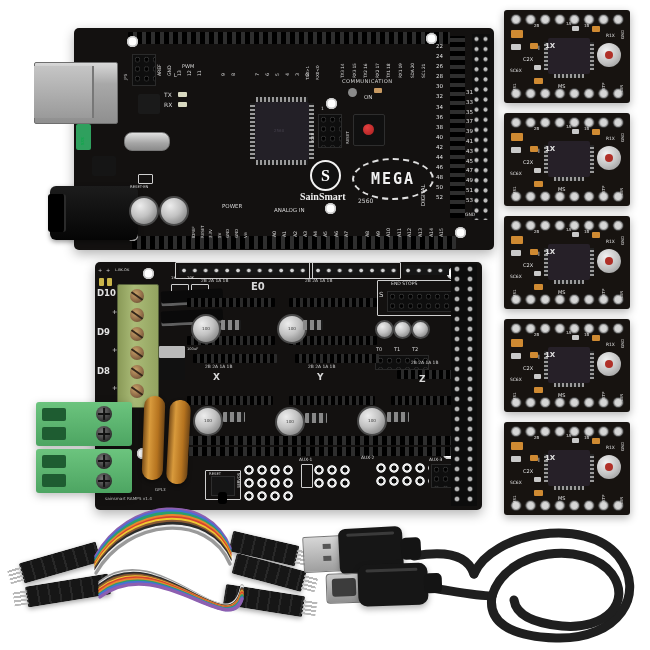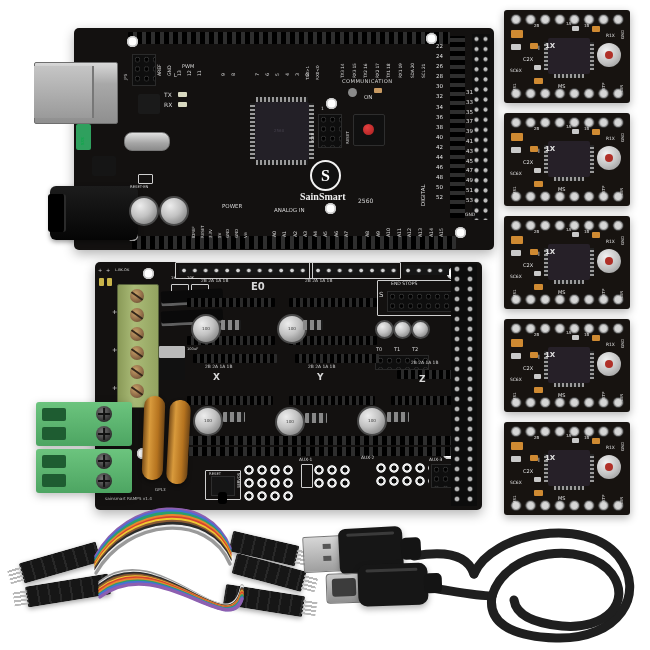--- a/index.html
+++ b/index.html
@@ -170,20 +170,23 @@
     <i style="left:289px;top:96px;width:11px;height:11px;border-radius:50%;background:radial-gradient(circle at 38% 32%,#e34040,#a81f1f)"></i>
     <span class="t v" style="left:272px;top:88px;height:28px;font-size:4px">RESET</span>
     <i style="left:274px;top:60px;width:9px;height:9px;border-radius:50%;background:#8a8a8a"></i>
     <span class="t" style="left:290px;top:67px;font-size:5.5px">ON</span>
     <i style="left:300px;top:60px;width:8px;height:5px;background:#c89a62;border-radius:1px"></i>
 
     <div class="slogo" style="left:236px;top:132px;width:27px;height:27px">
       <span style="color:#fff;font-size:16px;font-weight:bold;font-family:'Liberation Serif',serif">S</span>
     </div>
     <span class="t" style="left:226px;top:164px;font-size:10px;font-weight:bold;font-family:'Liberation Serif',serif;color:#f0f0f0">SainSmart</span>
+    <div class="oval" style="left:278px;top:130px;width:78px;height:38px">
+      <span style="color:#f0f0f0;font-size:15px;font-weight:bold;font-family:'DejaVu Sans Mono',monospace;letter-spacing:2px">MEGA</span>
+    </div>
     <span class="t" style="left:284px;top:170px;font-size:6px">2560</span>
     <span class="t v" style="left:347px;top:128px;height:50px;font-size:5.5px">DIGITAL</span>
 
     <i class="wbox" style="left:64px;top:146px;width:13px;height:8px"></i>
     <span class="t" style="left:56px;top:157px;font-size:3.8px">RESET-EN</span>
     <div class="cap" style="left:55px;top:168px;width:26px;height:26px"></div>
     <div class="cap" style="left:85px;top:168px;width:26px;height:26px"></div>
 
     <span class="t" style="left:148px;top:176px;font-size:5.5px">POWER</span>
     <div class="lblrow" style="left:118px;top:182px">
@@ -270,20 +273,25 @@
     <span class="t" style="left:20px;top:7px;font-size:3.6px">L.BK.OK</span>
     <i style="left:4px;top:16px;width:5px;height:8px;background:#c9b44a;border-radius:1px"></i>
     <i style="left:12px;top:16px;width:5px;height:8px;background:#c9b44a;border-radius:1px"></i>
     <div class="hrow" style="left:76px;top:14px">
         <span style="font-size:3.8px;width:16px">1K</span>
         <span style="font-size:3.8px;width:16px">10K</span>
       </div>
     <i class="wbox" style="left:76px;top:22px;width:16px;height:6px"></i>
     <i class="wbox" style="left:96px;top:22px;width:16px;height:6px"></i>
 
+    <div class="pncol" style="left:2px;top:27px">
+        <span style="height:39px;font-size:8.5px;font-weight:bold;width:18px">D10</span>
+        <span style="height:39px;font-size:8.5px;font-weight:bold;width:18px">D9</span>
+        <span style="height:39px;font-size:8.5px;font-weight:bold;width:18px">D8</span>
+      </div>
     <span class="t" style="left:17px;top:47px;font-size:6.5px">+</span>
     <span class="t" style="left:17px;top:85px;font-size:6.5px">+</span>
     <span class="t" style="left:17px;top:123px;font-size:6.5px">+</span>
 
     <i style="left:22px;top:22px;width:40px;height:122px;background:linear-gradient(90deg,#8a9a58,#aabb77 40%,#93a360);border:1px solid #55603a;border-radius:2px"></i>
     <i class="screw" style="left:35px;top:27px;width:14px;height:14px">
         <i></i>
       </i>
     <i class="screw" style="left:35px;top:46px;width:14px;height:14px">
         <i></i>

